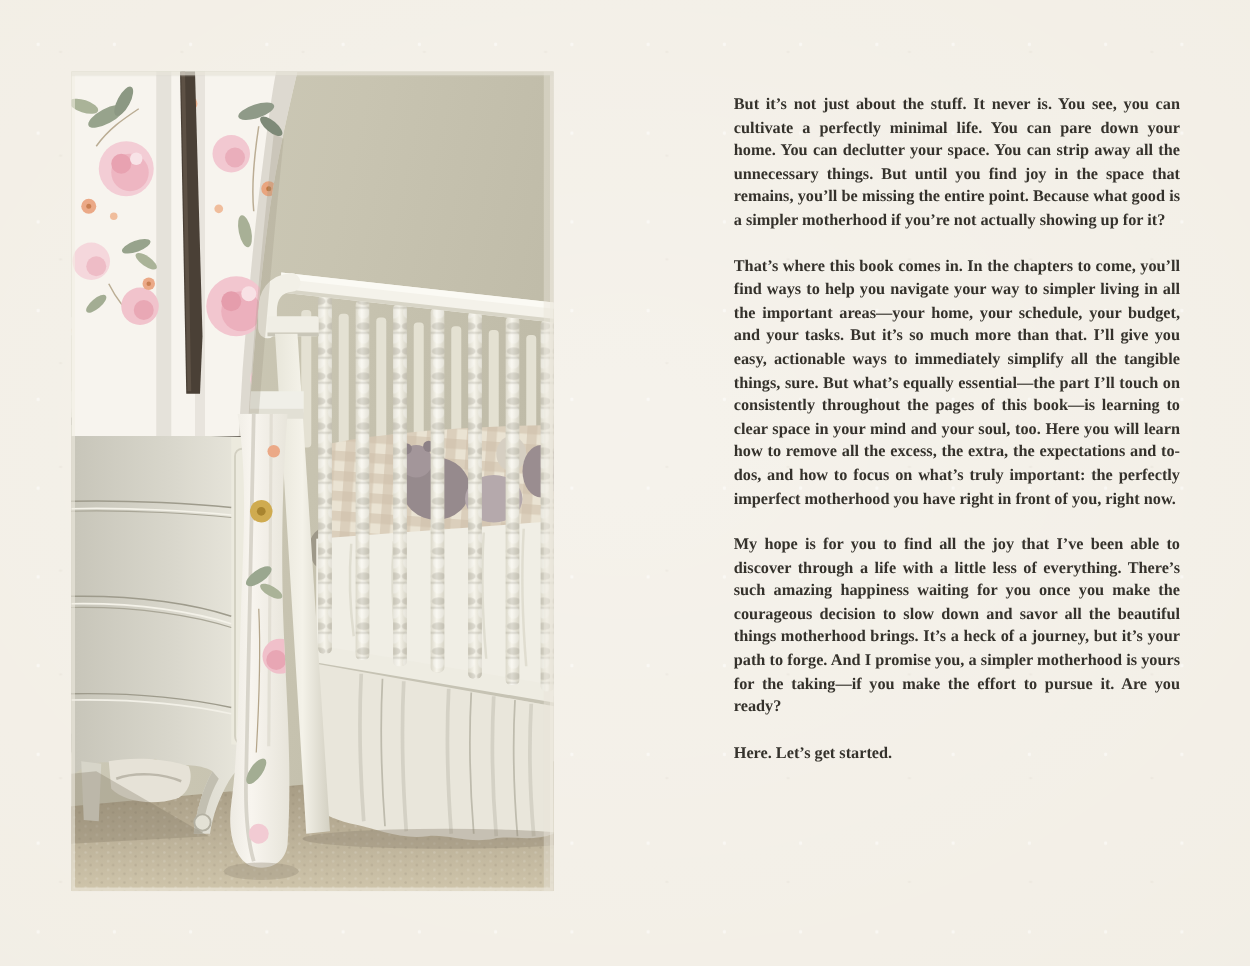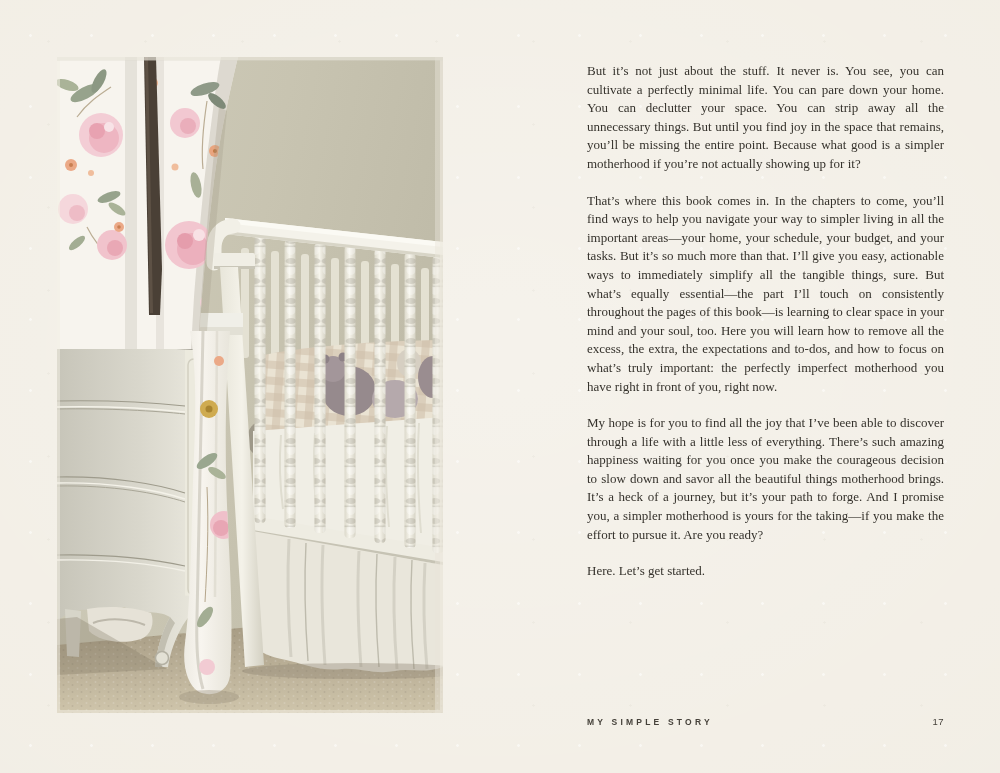--- a/index.html
+++ b/index.html
@@ -19,21 +19,21 @@
     position:absolute;left:57px;top:57px;width:386px;height:656px;
     overflow:hidden;
   }
   .photo-frame svg{display:block;width:100%;height:100%;}
   .text-col{
     position:absolute;left:587px;top:62px;width:357px;
     color:#35322c;
     font-size:13px;line-height:18.6px;
     text-align:justify;
   }
-  .text-col p{margin:0 0 18px 0;}
+  .text-col p{margin:12px 0 18px 0;font-weight:bold;}
   .text-col p:last-child{margin-bottom:0;}
   .footer{
     position:absolute;left:587px;top:716px;width:357px;
     display:flex;justify-content:space-between;align-items:baseline;
     color:#45413a;
   }
   .running-header{
     font-family:"Liberation Sans", sans-serif;
     font-size:8.5px;font-weight:600;letter-spacing:3.2px;
   }
@@ -365,18 +365,14 @@
     </svg>
   </div>
 
   <div class="text-col">
     <p>But it’s not just about the stuff. It never is. You see, you can cultivate a perfectly minimal life. You can pare down your home. You can declutter your space. You can strip away all the unnecessary things. But until you find joy in the space that remains, you’ll be missing the entire point. Because what good is a simpler motherhood if you’re not actually showing up for it?</p>
     <p>That’s where this book comes in. In the chapters to come, you’ll find ways to help you navigate your way to simpler living in all the important areas—your home, your schedule, your budget, and your tasks. But it’s so much more than that. I’ll give you easy, actionable ways to immediately simplify all the tangible things, sure. But what’s equally essential—the part I’ll touch on consistently throughout the pages of this book—is learning to clear space in your mind and your soul, too. Here you will learn how to remove all the excess, the extra, the expectations and to-dos, and how to focus on what’s truly important: the perfectly imperfect motherhood you have right in front of you, right now.</p>
     <p>My hope is for you to find all the joy that I’ve been able to discover through a life with a little less of everything. There’s such amazing happiness waiting for you once you make the courageous decision to slow down and savor all the beautiful things motherhood brings. It’s a heck of a journey, but it’s your path to forge. And I promise you, a simpler motherhood is yours for the taking—if you make the effort to pursue it. Are you ready?</p>
     <p>Here. Let’s get started.</p>
   </div>
 
-  <div class="footer">
-    <span class="running-header">MY SIMPLE STORY</span>
-    <span class="page-number">17</span>
-  </div>
 
 </div>
 
 </body></html>

